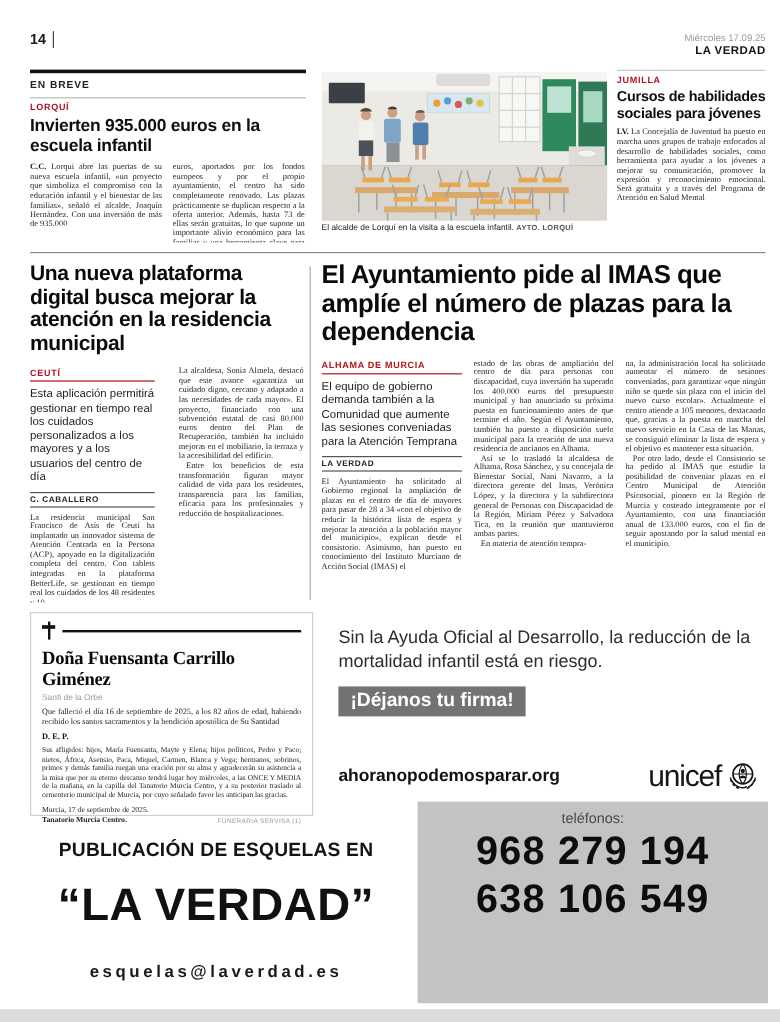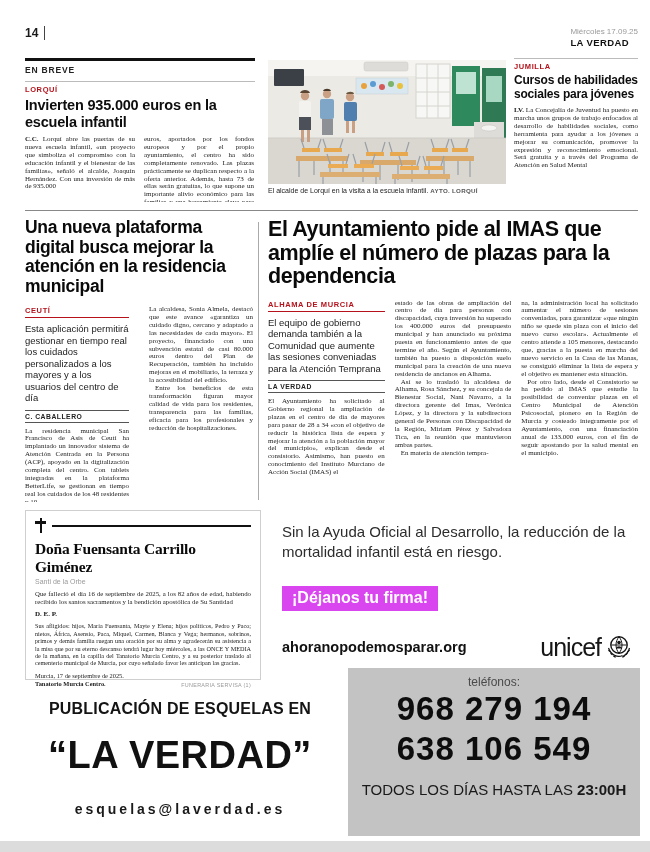--- a/index.html
+++ b/index.html
@@ -1,21 +1,21 @@
 <!DOCTYPE html>
 <html lang="es"><head>
 <meta charset="utf-8">
 <style>
   html,body{margin:0;padding:0;background:#fff;}
   .page{position:relative;width:650px;height:852px;background:#ffffff;overflow:hidden;
         font-family:"Liberation Sans",sans-serif;color:#111;}
   
   .pageno{position:absolute;left:25px;top:26px;font-size:12px;font-weight:bold;color:#1a1a1a;}
   .pageno-bar{display:inline-block;width:1px;height:14px;background:#444;margin-left:6px;vertical-align:-3px;}
-  .edition{position:absolute;right:12px;top:26px;line-height:11px;}
+  .edition{position:absolute;right:12px;top:26px;text-align:right;line-height:11px;}
   .edition .date{font-size:8px;color:#9a9a9a;}
   .edition .masthead{font-size:9.5px;font-weight:bold;letter-spacing:.4px;color:#111;}
   
   .kicker{font-size:7.5px;font-weight:bold;letter-spacing:.6px;color:#b5121b;text-transform:uppercase;}
   .kicker-rule{border-bottom:1.5px solid #b5121b;padding-bottom:2px;margin-bottom:5px;}
   .hairline-top{border-top:1px solid #bbb;padding-top:3px;}
   .serifbody{font-family:"Liberation Serif",serif;font-size:7px;line-height:7.9px;text-align:justify;color:#1c1c1c;}
   .serifbody p{margin:0 0 0 0;}
   .serifbody p + p{text-indent:6px;}
   .byline{font-size:6.8px;font-weight:bold;letter-spacing:.5px;color:#222;
@@ -63,22 +63,22 @@
   .obit-p{font-size:6.8px;line-height:8.2px;text-align:justify;color:#222;margin:0 0 4px 0;}
   .obit-dep{font-size:7px;font-weight:bold;margin:0 0 4px 0;}
   .obit-family{font-size:6.2px;line-height:7.4px;text-align:justify;color:#222;margin:0 0 5px 0;}
   .obit-foot{display:flex;justify-content:space-between;align-items:flex-end;}
   .obit-place{font-size:6.4px;line-height:8px;color:#222;}
   .obit-place .fh{font-weight:bold;}
   .obit-agency{font-size:5.4px;color:#9a9a9a;font-family:"Liberation Sans",sans-serif;letter-spacing:.3px;}
   
   .unicef{position:absolute;left:272px;top:512px;width:366px;height:166px;}
   .unicef .msg{font-size:15px;line-height:20px;color:#2d2d2d;width:345px;margin:10px 0 0 10px;}
-  .unicef .cta{display:inline-block;background:#d946ef;color:#fff;font-weight:bold;font-size:16px;
-               padding:3px 10px 4px 10px;margin:24px 0 0 10px;}
+  .unicef .cta{display:inline-block;background:#737373;color:#fff;font-weight:bold;font-size:16px;
+               padding:3px 10px 4px 10px;margin:10px 0 0 10px;}
   .unicef .foot{position:absolute;left:10px;right:4px;bottom:16px;display:flex;
                 justify-content:space-between;align-items:center;}
   .unicef .url{font-weight:bold;font-size:14.5px;color:#111;}
   .unicef .brand{display:flex;align-items:center;gap:3px;}
   .unicef .brandword{font-size:25px;color:#161616;letter-spacing:-1px;font-weight:400;}
   
   .esq{position:absolute;left:15px;top:690px;width:330px;height:148px;text-align:center;}
   .esq .l1{font-size:16px;font-weight:bold;letter-spacing:.2px;margin-top:10px;color:#141414;}
   .esq .l2{font-size:38px;font-weight:bold;letter-spacing:.5px;margin-top:16px;color:#111;}
   .esq .mail{font-size:14px;font-weight:bold;letter-spacing:3px;margin-top:24px;color:#1a1a1a;}
@@ -312,18 +312,17 @@
   <div class="esq">
     <div class="l1">PUBLICACIÓN DE ESQUELAS EN</div>
     <div class="l2">“LA VERDAD”</div>
     <div class="mail">esquelas@laverdad.es</div>
   </div>
 
   <div class="phones">
     <div class="lbl">teléfonos:</div>
     <div class="num">968 279 194</div>
     <div class="num">638 106 549</div>
-    <div class="hours"><span>TODOS  LOS DÍAS HASTA LAS </span><b>23:00H</b></div>
   </div>
 
   <div class="bottom-strip"></div>
 
 </div>
 
 </body></html>

